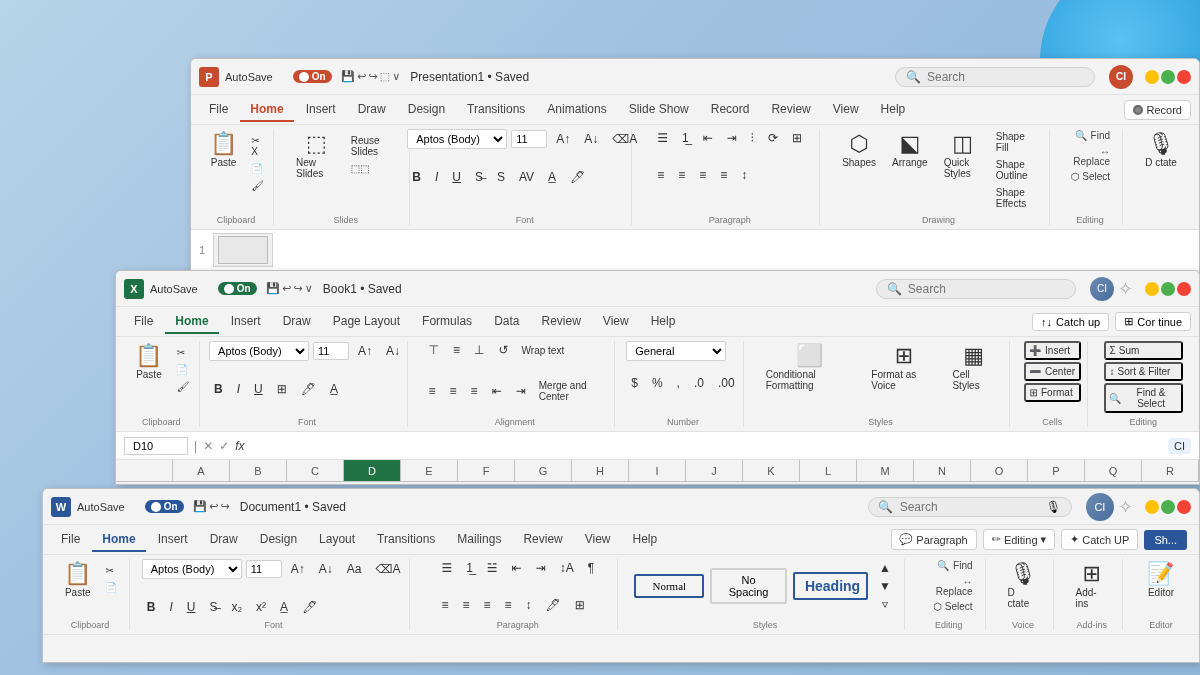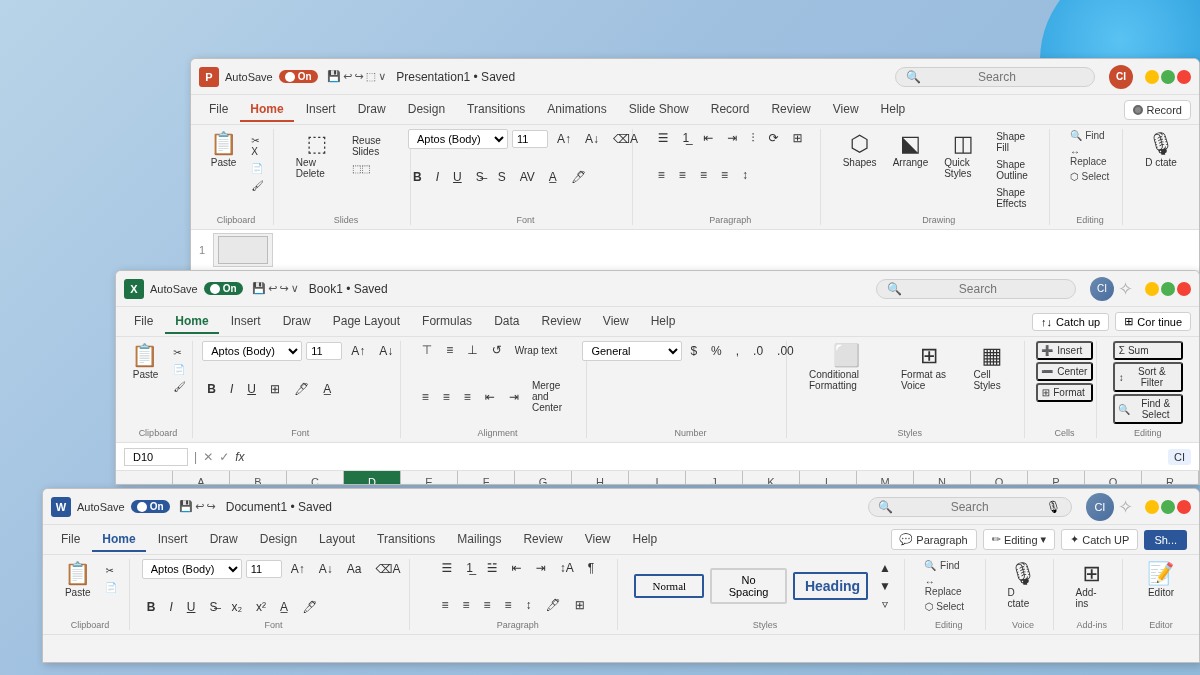--- a/index.html
+++ b/index.html
@@ -109,20 +109,21 @@
     .toggle {
       display: inline-flex;
       align-items: center;
       background: #1e7145;
       border-radius: 10px;
       padding: 1px 6px;
       color: white;
       font-size: 10px;
       font-weight: 600;
       gap: 3px;
+      margin-left: 14px;
     }
     .toggle-ppt { background: #c84b2e; }
     .toggle-excel { background: #1e7145; }
     .toggle-word { background: #2b579a; }
 
     .toggle-circle {
       width: 10px;
       height: 10px;
       background: white;
       border-radius: 50%;
@@ -155,21 +156,20 @@
       min-width: 200px;
     }
 
     .search-box input {
       border: none;
       background: transparent;
       font-size: 12px;
       color: #555;
       outline: none;
       width: 140px;
-      text-align: center;
     }
 
     .window-controls {
       display: flex;
       gap: 2px;
       margin-left: 8px;
     }
     .wc-btn {
       width: 14px;
       height: 14px;
@@ -497,21 +497,21 @@
       gap: 2px;
     }
 
     .find-btn, .replace-btn, .select-btn {
       font-size: 10px;
       padding: 1px 4px;
       background: transparent;
       border: none;
       cursor: pointer;
       color: #444;
-      text-align: left;
+      text-align: right;
     }
 
     .excel-catchup {
       display: flex;
       align-items: center;
       gap: 4px;
       padding: 2px 8px;
       background: white;
       border: 1px solid #d0d0d0;
       border-radius: 3px;
@@ -626,21 +626,21 @@
           <span class="ribbon-btn-small">🖌</span>
         </div>
       </div>
       <span class="ribbon-group-label">Clipboard</span>
     </div>
 
     <div class="ribbon-group">
       <div style="display:flex; gap:4px; flex:1; align-items:flex-start;">
         <div class="ribbon-btn-large">
           <span class="icon-large">⬚</span>
-          <span>New Delete</span>
+          <span>New Slides</span>
         </div>
         <div style="display:flex; flex-direction:column; gap:2px; margin-top:4px;">
           <span class="ribbon-btn-small">Reuse Slides</span>
           <span class="ribbon-btn-small">⬚⬚</span>
         </div>
       </div>
       <span class="ribbon-group-label">Slides</span>
     </div>
 
     <div class="ribbon-group" style="min-width:200px;">
@@ -852,21 +852,21 @@
           <button class="format-btn">≡</button>
           <button class="format-btn">⇤</button>
           <button class="format-btn">⇥</button>
           <span class="ribbon-btn-small">Merge and Center</span>
         </div>
       </div>
       <span class="ribbon-group-label">Alignment</span>
     </div>
 
     <div class="ribbon-group" style="min-width:110px;">
-      <div style="display:flex; flex-direction:row; gap:3px;">
+      <div style="display:flex; flex-direction:column; gap:13px;">
         <select class="font-select" style="width:100px;">
           <option>General</option>
         </select>
         <div class="font-row">
           <button class="format-btn">$</button>
           <button class="format-btn">%</button>
           <button class="format-btn">,</button>
           <button class="format-btn">.0</button>
           <button class="format-btn">.00</button>
         </div>

